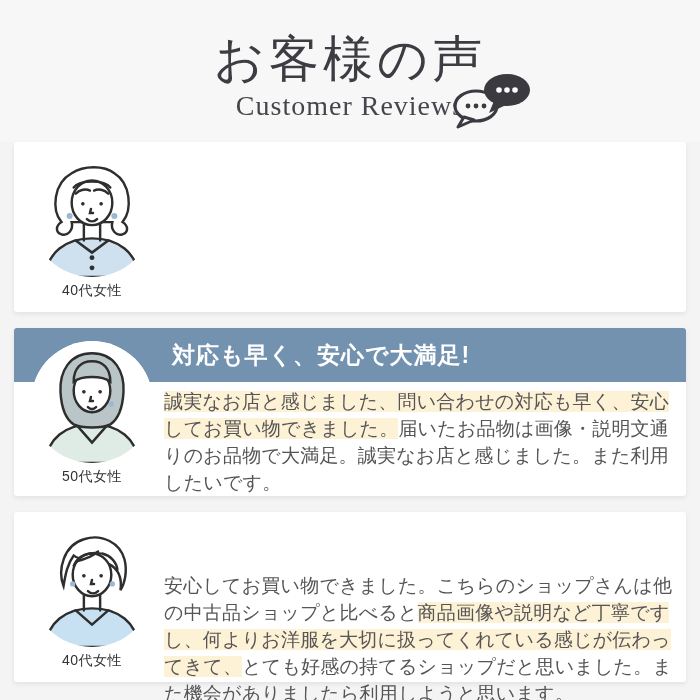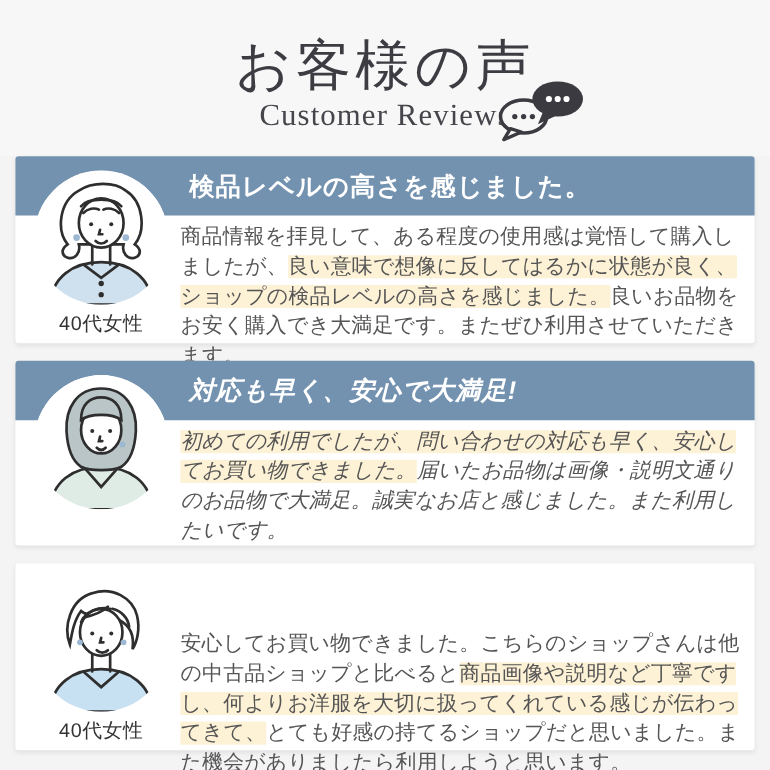--- a/index.html
+++ b/index.html
@@ -21,41 +21,41 @@
   }
   .bubbles { position:absolute; left:448px; top:72px; width:84px; height:58px; }
 
   
   .card {
     position:absolute; left:14px; width:672px; height:170px;
     background:#ffffff; border-radius:3px;
     box-shadow:0 2px 5px rgba(0,0,0,0.08);
   }
   .card-1 { top:142px; }
-  .card-2 { top:328px; height:168px;font-style:italic; }
+  .card-2 { top:328px; height:168px; }
   .card-3 { top:512px; }
 
   .card-header {
     position:absolute; top:0; left:0; width:100%; height:54px;
     background:#7392b0; border-radius:3px 3px 0 0;
   }
   .card-heading {
     position:absolute; left:158px; top:0; height:54px; line-height:54px;
     color:#ffffff; font-size:23px; font-weight:600; letter-spacing:1px;
     white-space:nowrap;
   }
 
   .avatar {
     position:absolute; left:17px; top:13px; width:122px; height:122px;
     border-radius:50%; background:#ffffff; overflow:hidden;
   }
   .avatar svg { display:block; width:122px; height:122px; }
   .reviewer {
     position:absolute; left:0; top:140px; width:156px; text-align:center;
-    font-size:18px; color:#333333; letter-spacing:0.5px;
+    font-size:14px; color:#333333; letter-spacing:0.5px;
   }
 
   .review-text {
     position:absolute; left:150px; top:60px; width:516px;
     font-size:19px; line-height:27px; color:#555555; letter-spacing:0.2px;
     text-align:left;
   }
   .hl { background:#fdf1d6; }
 
   .line { stroke:#2e2e2e; stroke-width:2.4; fill:none; stroke-linecap:round; }
@@ -81,44 +81,40 @@
         <ellipse cx="59" cy="18" rx="23" ry="16" fill="#3a3a40"></ellipse>
         <path d="M46 29 L41 41 L58 33 Z" fill="#3a3a40"></path>
         <circle cx="51" cy="18" r="2.8" fill="#ffffff"></circle>
         <circle cx="59" cy="18" r="2.8" fill="#ffffff"></circle>
         <circle cx="67" cy="18" r="2.8" fill="#ffffff"></circle>
       </svg>
     </span>
   </div>
 
   <section class="card card-1">
-    <div class="card-header">
-      <h2 class="card-heading">検品レベルの高さを感じました。</h2>
-    </div>
     <div class="avatar">
       <svg viewBox="0 0 120 120">
         <circle cx="60" cy="60" r="60" fill="#ffffff"></circle>
         <path d="M14 120 C16 96 34 82 60 82 C86 82 104 96 106 120 Z" fill="#cfe0ee" stroke="#2e2e2e" stroke-width="2.4"></path>
         <path class="line" d="M44 84 L60 96 L76 84"></path>
         <circle cx="60" cy="101" r="2.4" fill="#2e2e2e"></circle>
         <circle cx="60" cy="111" r="2.4" fill="#2e2e2e"></circle>
         <path d="M52 66 L52 84 M68 66 L68 84" class="line"></path>
         <path d="M30 66 C20 54 22 28 40 18 C52 10 72 10 82 18 C98 28 100 54 90 66 C96 70 96 76 90 78 C84 80 78 74 80 66 L40 66 C42 74 36 80 30 78 C24 76 24 70 30 66 Z" class="fillw line"></path>
         <ellipse cx="60" cy="47" rx="20" ry="22" class="fillw line"></ellipse>
         <path class="line" d="M42 32 C48 24 72 24 78 32 M44 38 C48 34 54 33 58 35 M62 35 C66 33 72 34 76 38"></path>
         <circle cx="51" cy="48" r="1.8" fill="#2e2e2e"></circle>
         <circle cx="69" cy="48" r="1.8" fill="#2e2e2e"></circle>
         <path class="line" d="M59 53 L58 57 L61 57"></path>
         <path class="line" d="M55 63 C58 66 62 66 65 63"></path>
         <circle cx="38" cy="60" r="3" fill="#9db8d2"></circle>
         <circle cx="82" cy="60" r="3" fill="#9db8d2"></circle>
       </svg>
     </div>
     <div class="reviewer">40代女性</div>
-    <p class="review-text"><span>商品情報を拝見して、ある程度の使用感は覚悟して購入しましたが、</span><span class="hl">良い意味で想像に反してはるかに状態が良く、ショップの検品レベルの高さを感じました。</span><span>良いお品物をお安く購入でき大満足です。またぜひ利用させていただきます。</span></p>
   </section>
 
   <section class="card card-2">
     <div class="card-header">
       <h2 class="card-heading">対応も早く、安心で大満足!</h2>
     </div>
     <div class="avatar">
       <svg viewBox="0 0 120 120">
         <circle cx="60" cy="60" r="60" fill="#ffffff"></circle>
         <path d="M14 120 C16 96 34 82 60 82 C86 82 104 96 106 120 Z" fill="#dfece6" stroke="#2e2e2e" stroke-width="2.4"></path>
@@ -127,21 +123,22 @@
         <path d="M60 12 C38 12 28 30 29 50 C30 68 36 78 42 82 C50 86 70 86 78 82 C84 78 90 68 91 50 C92 30 82 12 60 12 Z" fill="#b9c5c6" stroke="#2e2e2e" stroke-width="2.4"></path>
         <ellipse cx="60" cy="49" rx="18" ry="21" class="fillw line"></ellipse>
         <path d="M42 40 C42 26 50 20 60 20 C70 20 78 26 78 40 C70 34 50 34 42 40 Z" fill="#b9c5c6" stroke="#2e2e2e" stroke-width="2.4"></path>
         <circle cx="52" cy="50" r="1.8" fill="#2e2e2e"></circle>
         <circle cx="68" cy="50" r="1.8" fill="#2e2e2e"></circle>
         <path class="line" d="M59 55 L58 59 L61 59"></path>
         <path class="line" d="M56 65 C58.5 67.5 61.5 67.5 64 65"></path>
         <circle cx="79" cy="62" r="2.6" fill="#9db8d2"></circle>
       </svg>
     </div>
-    <p class="review-text"><span class="hl">初めての利用でしたが、問い合わせの対応も早く、安心してお買い物できました。</span><span>届いたお品物は画像・説明文通りのお品物で大満足。誠実なお店と感じました。また利用したいです。</span></p>
+    <div class="reviewer">50代女性</div>
+    <p class="review-text"><span class="hl">誠実なお店と感じました、問い合わせの対応も早く、安心してお買い物できました。</span><span>届いたお品物は画像・説明文通りのお品物で大満足。誠実なお店と感じました。また利用したいです。</span></p>
   </section>
 
   <section class="card card-3">
     <div class="avatar">
       <svg viewBox="0 0 120 120">
         <circle cx="60" cy="60" r="60" fill="#ffffff"></circle>
         <path d="M14 120 C16 96 34 82 60 82 C86 82 104 96 106 120 Z" fill="#c7e0f2" stroke="#2e2e2e" stroke-width="2.4"></path>
         <path class="line" d="M44 84 L60 98 L76 84"></path>
         <path d="M52 66 L52 84 M68 66 L68 84" class="line"></path>
         <path d="M32 60 C26 44 32 20 52 14 C70 8 88 18 92 34 C95 46 92 58 88 64 C90 50 84 42 76 38 C66 34 48 36 42 30 C36 38 34 48 32 60 Z" class="fillw line"></path>

